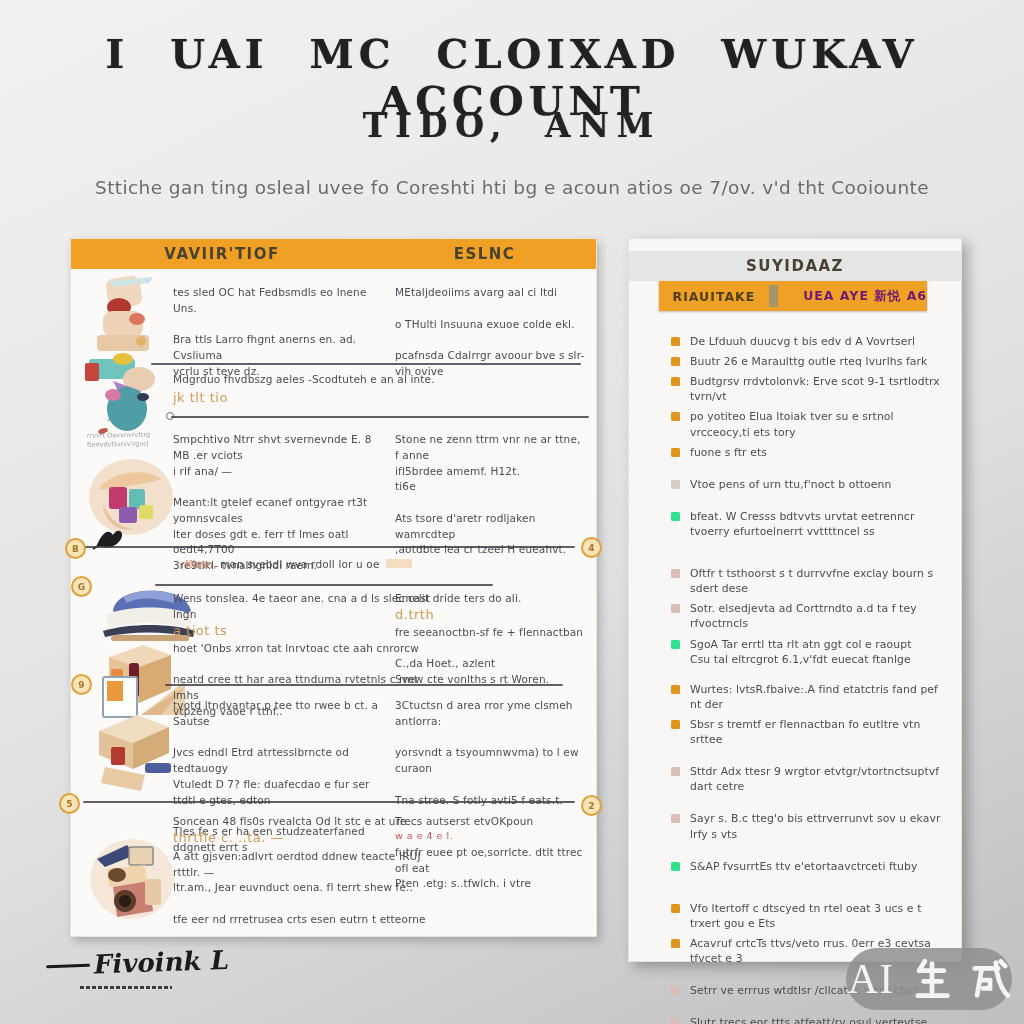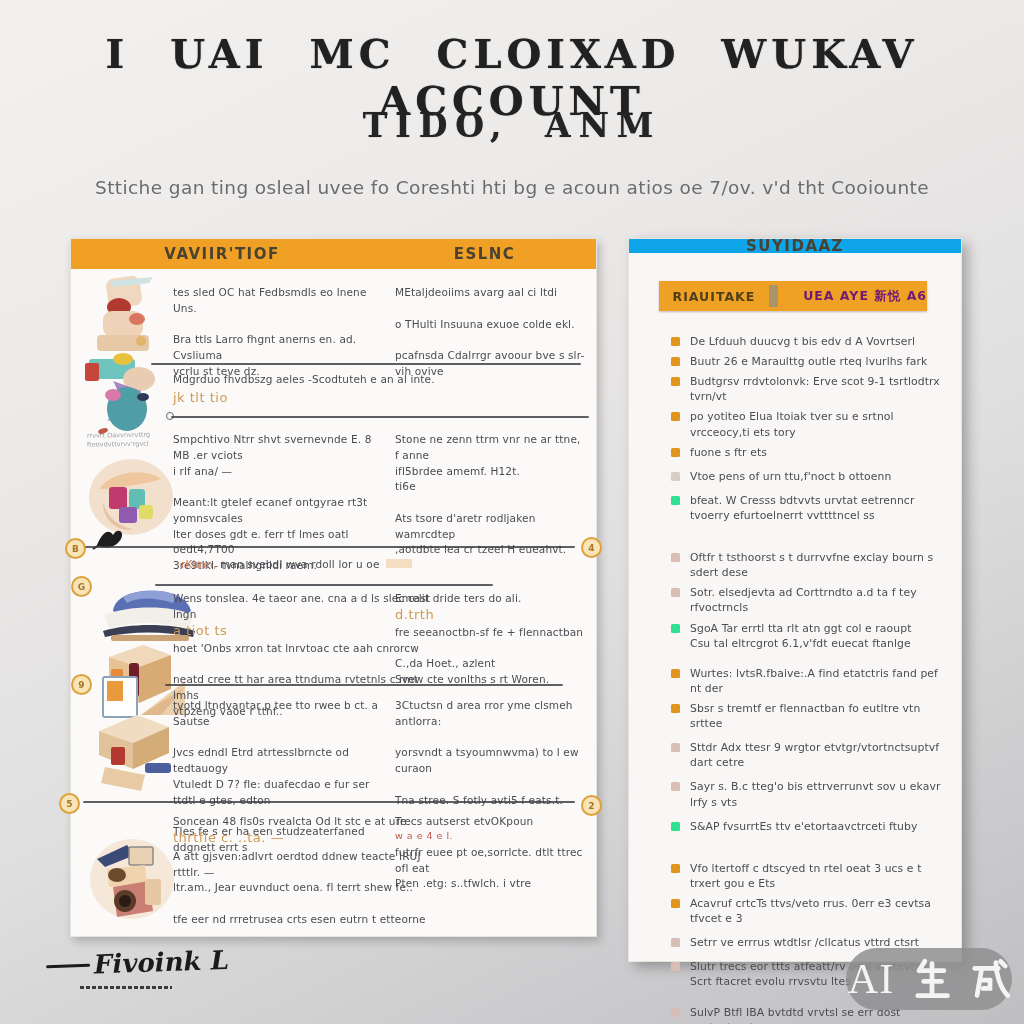--- a/index.html
+++ b/index.html
@@ -15,41 +15,41 @@
       font-weight:700;font-size:33px;letter-spacing:8px;word-spacing:16px;color:#242424;
       text-shadow:0 0 1px rgba(25,25,25,.6);}
   .tag{left:0;right:0;top:177px;text-align:center;font-size:18.5px;color:#6c6c6e;letter-spacing:.4px;}
   
   .card{background:#fbfaf9;box-shadow:3px 4px 9px rgba(0,0,0,.22);border:1px solid #e7e4e0;}
   #lcard{left:70px;top:238px;width:525px;height:697px;}
   #rcard{left:628px;top:238px;width:332px;height:722px;background:#f8f7f5;box-shadow:6px 5px 12px rgba(0,0,0,.28);}
   .ohdr{left:0;top:0;right:0;height:30px;background:#f0a024;display:grid;grid-template-columns:56% 44%;
       align-items:center;}
   .ohdr span{text-align:center;font-size:15px;font-weight:700;letter-spacing:1.5px;color:#4a4231;margin-left:8px;}
-  .rhdr{left:0;top:0;right:0;height:14px;background:#0ea5e9;display:flex;align-items:center;justify-content:center;
+  .rhdr{left:0;top:12px;right:0;height:30px;background:#e5e5e5;display:flex;align-items:center;justify-content:center;
       font-size:15px;font-weight:700;letter-spacing:1.5px;color:#4a4231;}
   
   .c1{position:absolute;left:102px;width:218px;top:0;}
   .c2{position:absolute;left:324px;width:191px;top:0;}
   .bt{font-size:10.5px;line-height:1.5;color:#4b4b52;letter-spacing:.15px;}
   .pre{white-space:pre-line;}
   .accent{color:#cf9a55;font-size:13px;letter-spacing:.5px;}
   .accent2{color:#c2574d;font-size:9.5px;letter-spacing:.5px;}
   .lead{color:#cf7a55;}
   .hl{display:inline-block;width:26px;height:9px;background:#f5ddc2;margin-left:6px;border-radius:1px;}
   .dv{position:absolute;height:2px;background:#3d3d42;opacity:.82;border-radius:1px;}
   .badge{position:absolute;width:17px;height:17px;border-radius:50%;background:#f8e4b6;border:2px solid #dda13c;
       color:#a6772b;font-size:9px;font-weight:700;display:flex;align-items:center;justify-content:center;z-index:3;}
   .mini-circle{position:absolute;width:6px;height:6px;border:1.5px solid #6a6a6e;border-radius:50%;background:transparent;}
   .side-label{position:absolute;left:16px;top:192px;width:86px;font-size:6.5px;line-height:1.4;color:#9d9d9f;
       white-space:pre-line;transform:rotate(-1deg);}
   
   #rlist{position:absolute;left:0;right:0;top:90px;}
   .ritem{display:flex;gap:10px;margin:5px 18px 0 28px;padding-left:14px;}
-  .ritem.gs{margin-top:9px}.ritem.gm{margin-top:15px}.ritem.gl{margin-top:27px}
+  .ritem.gs{margin-top:17px}.ritem.gm{margin-top:15px}.ritem.gl{margin-top:27px}
   .rbullet{width:9px;height:9px;border-radius:1.5px;margin-top:3px;flex:none;}
   .rbullet[data-color="o"]{background:#e2951d}
   .rbullet[data-color="g"]{background:#d6cdc6}
   .rbullet[data-color="r"]{background:#d8beb4}
   .rbullet[data-color="n"]{background:#2fe18e}
   .rtext{font-size:10.8px;line-height:1.4;color:#4c4c52;letter-spacing:.1px;white-space:pre-line;}
   .subbar{position:absolute;left:30px;top:42px;width:268px;height:30px;background:#efa126;display:flex;
       align-items:center;box-shadow:0 1px 2px rgba(0,0,0,.25);}
   .subbar .sl{flex:0 0 41%;text-align:center;font-size:12.5px;font-weight:700;letter-spacing:1px;color:#503f17;}
   .subbar .notch{flex:0 0 9px;height:22px;background:#a9946a;border-radius:1px;}

